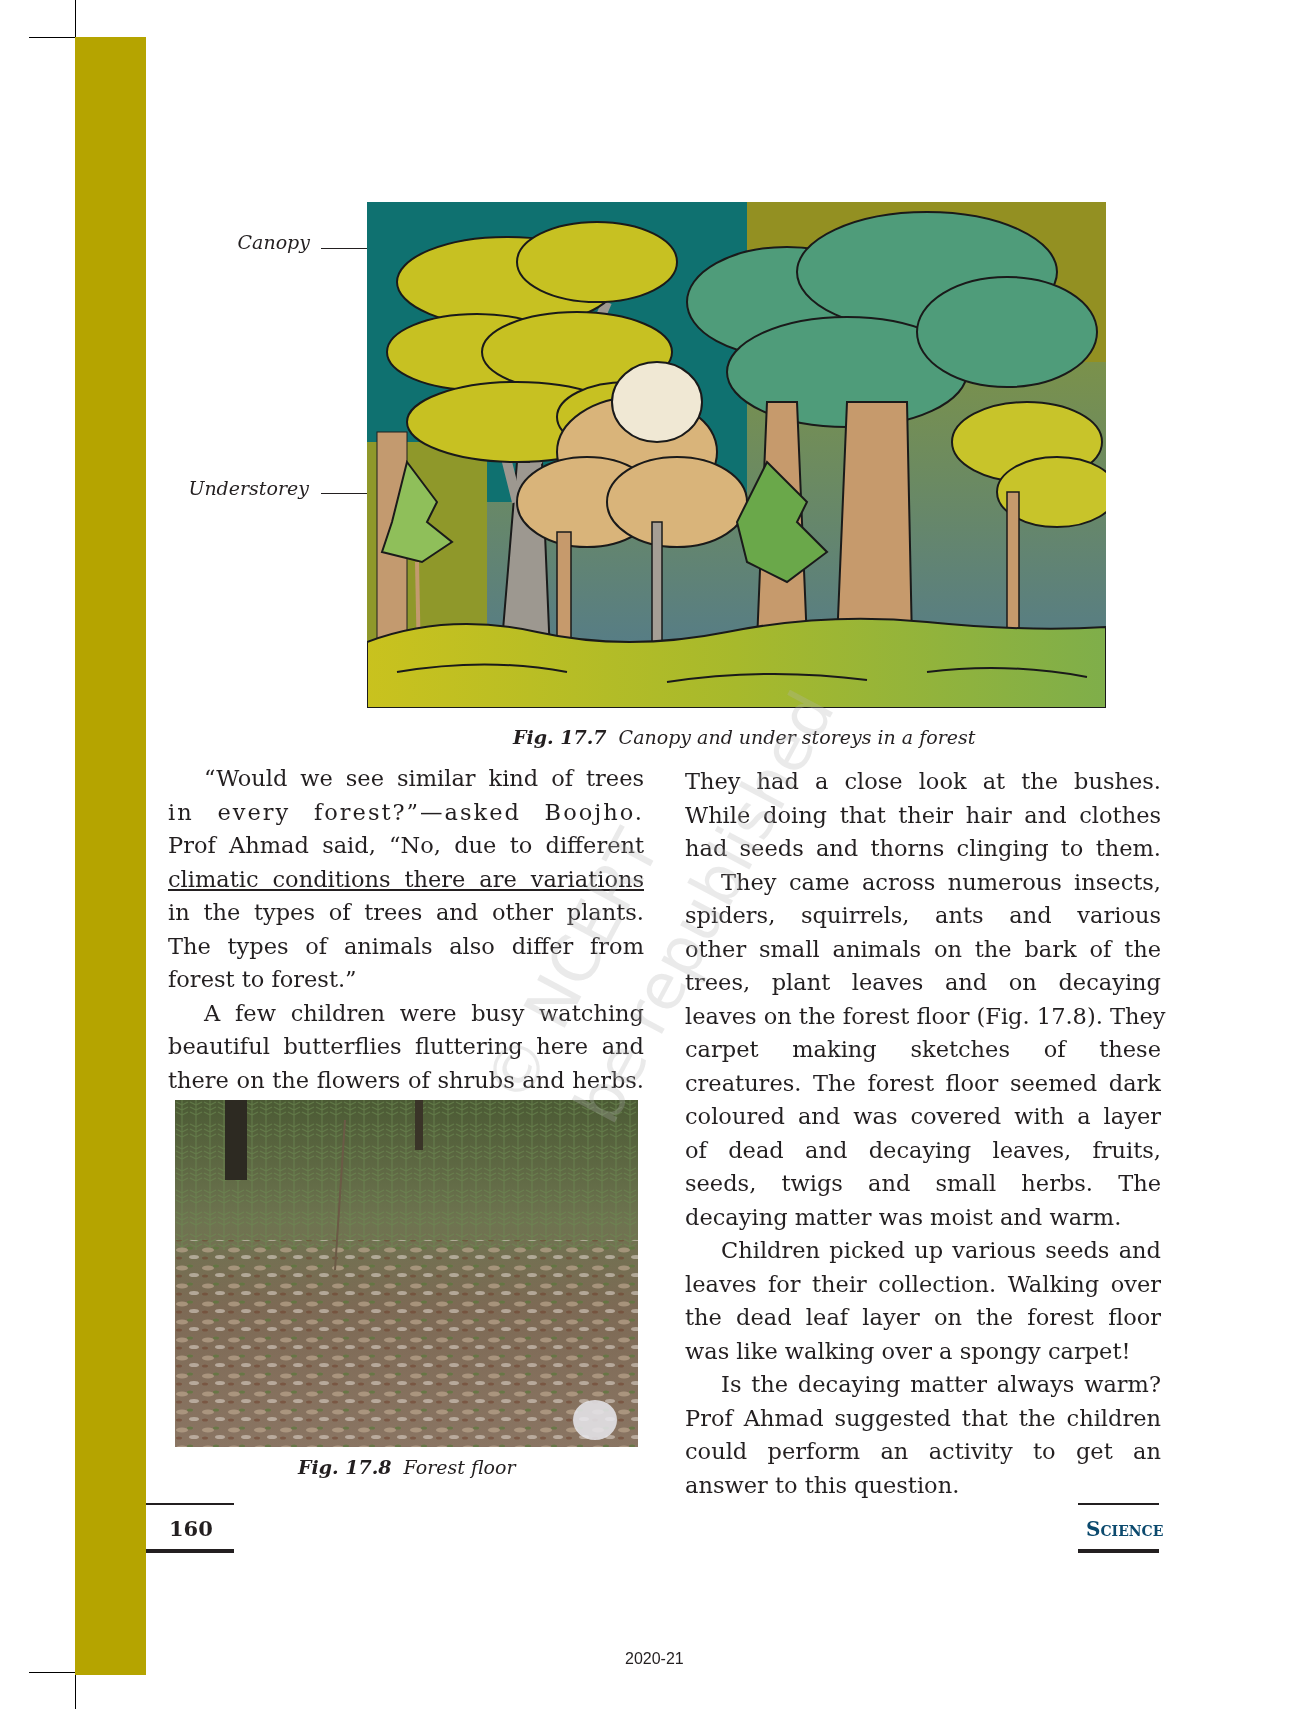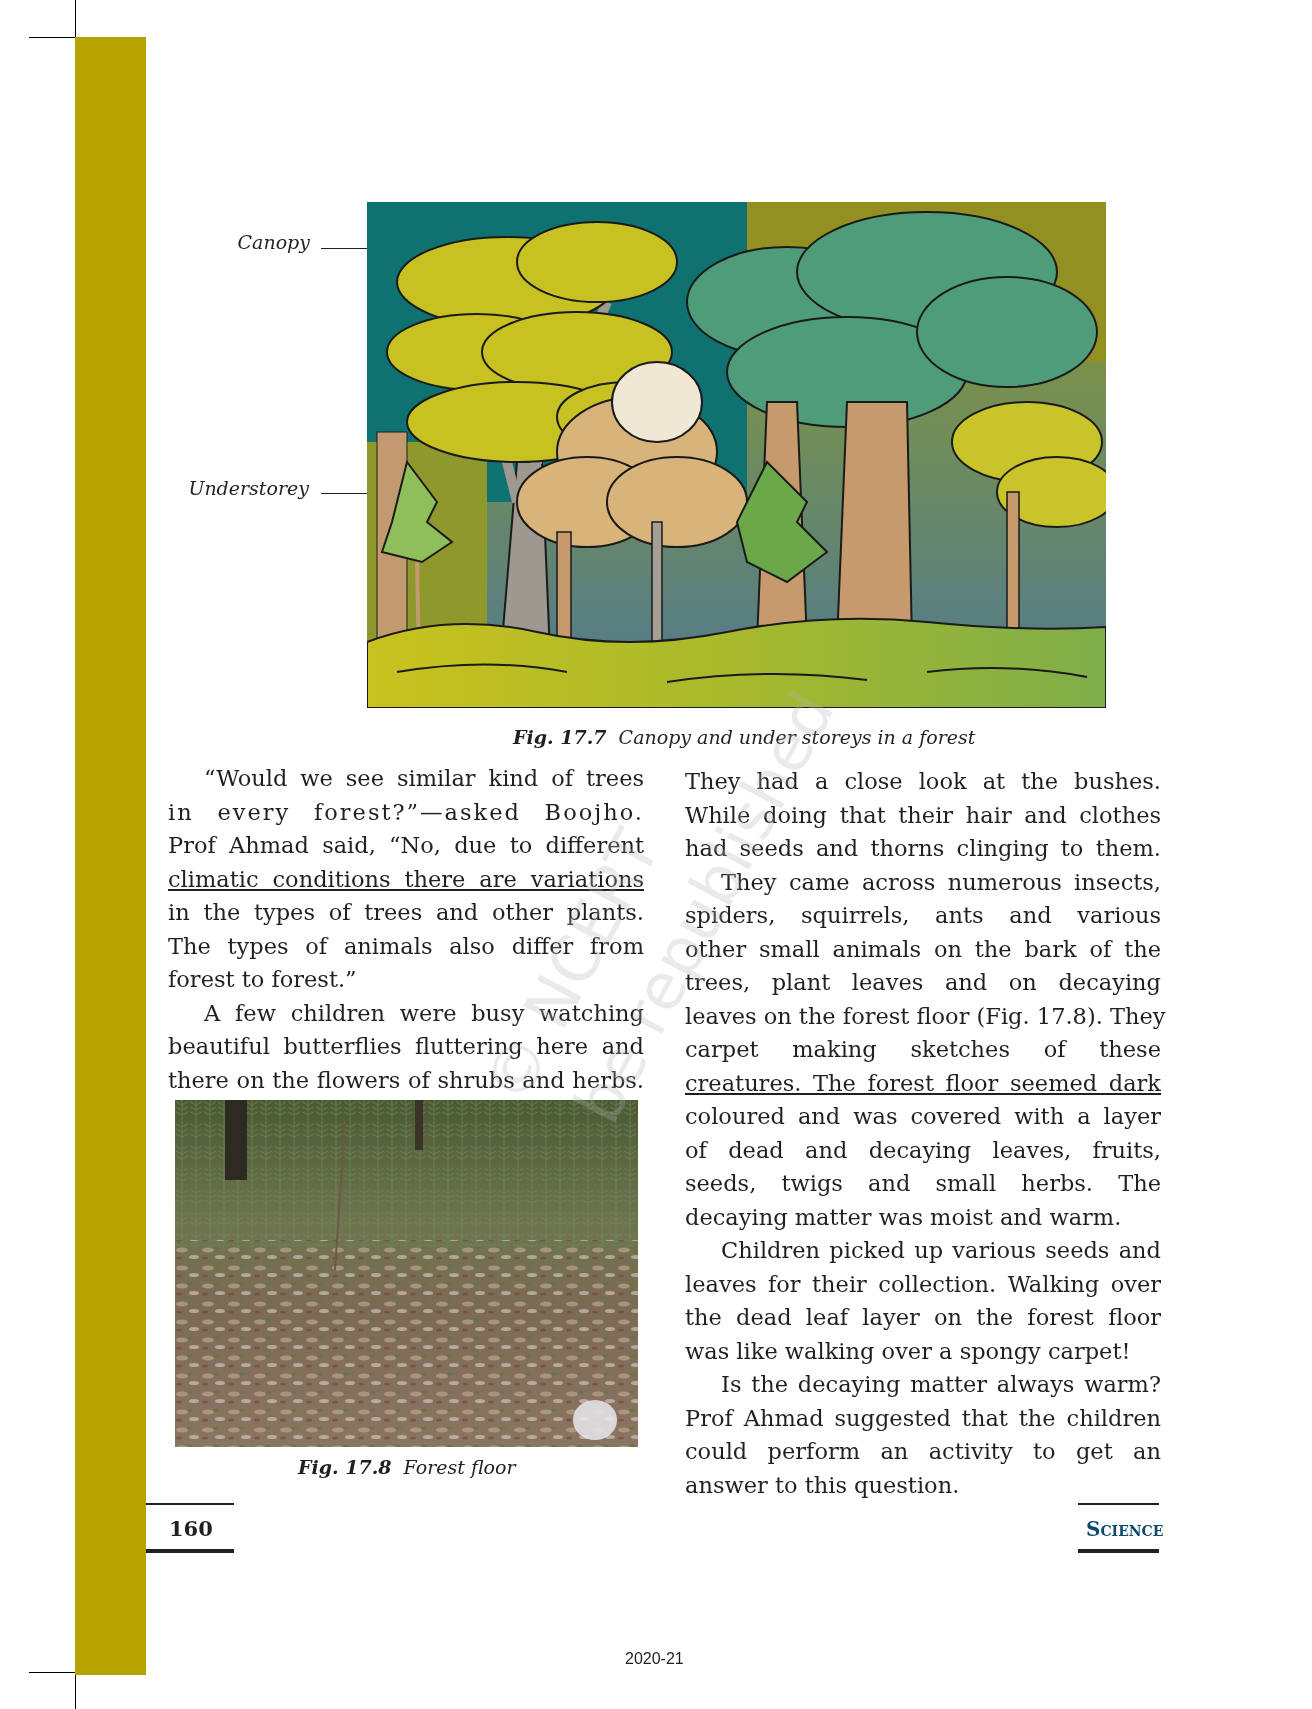--- a/index.html
+++ b/index.html
@@ -175,21 +175,21 @@
 <div class="col" style="left:685px; top:765px; width:476px;">
   <div class="line" style="top:0px; width:476px;">They had a close look at the bushes.</div>
   <div class="line" style="top:33.5px; width:476px;">While doing that their hair and clothes</div>
   <div class="line" style="top:67px; width:476px;">had seeds and thorns clinging to them.</div>
   <div class="line indent" style="top:100.5px; width:476px;">They came across numerous insects,</div>
   <div class="line" style="top:134px; width:476px;">spiders, squirrels, ants and various</div>
   <div class="line" style="top:167.5px; width:476px;">other small animals on the bark of the</div>
   <div class="line" style="top:201px; width:476px;">trees, plant leaves and on decaying</div>
   <div class="line" style="top:234.5px; width:476px;">leaves on the forest floor (Fig. 17.8). They</div>
   <div class="line" style="top:268px; width:476px;">carpet making sketches of these</div>
-  <div class="line" style="top:301.5px; width:476px;text-decoration:underline;">creatures. The forest floor seemed dark</div>
+  <div class="line" style="top:301.5px; width:476px;">creatures. The forest floor seemed dark</div>
   <div class="line" style="top:335px; width:476px;">coloured and was covered with a layer</div>
   <div class="line" style="top:368.5px; width:476px;">of dead and decaying leaves, fruits,</div>
   <div class="line" style="top:402px; width:476px;">seeds, twigs and small herbs. The</div>
   <div class="line last" style="top:435.5px; width:476px;">decaying matter was moist and warm.</div>
   <div class="line indent" style="top:469px; width:476px;">Children picked up various seeds and</div>
   <div class="line" style="top:502.5px; width:476px;">leaves for their collection. Walking over</div>
   <div class="line" style="top:536px; width:476px;">the dead leaf layer on the forest floor</div>
   <div class="line last" style="top:569.5px; width:476px;">was like walking over a spongy carpet!</div>
   <div class="line indent" style="top:603px; width:476px;">Is the decaying matter always warm?</div>
   <div class="line" style="top:636.5px; width:476px;">Prof Ahmad suggested that the children</div>

